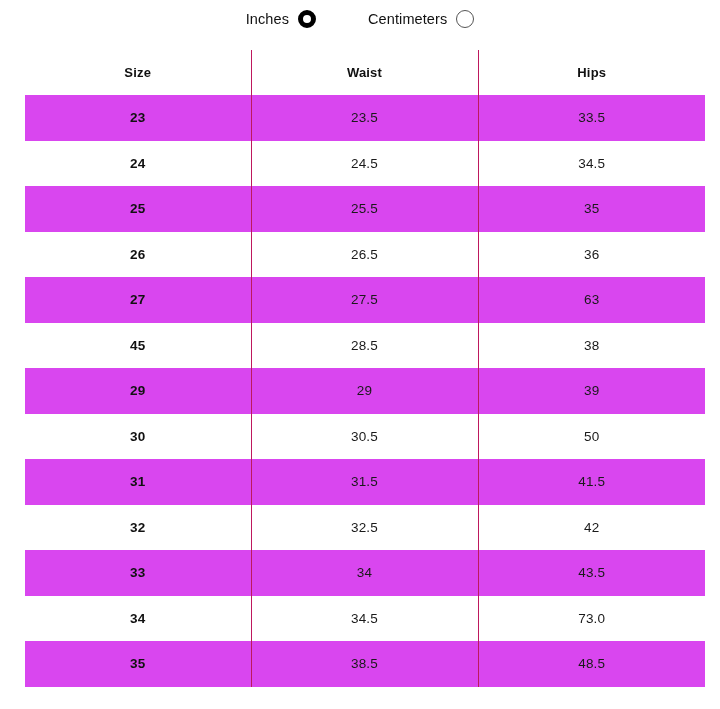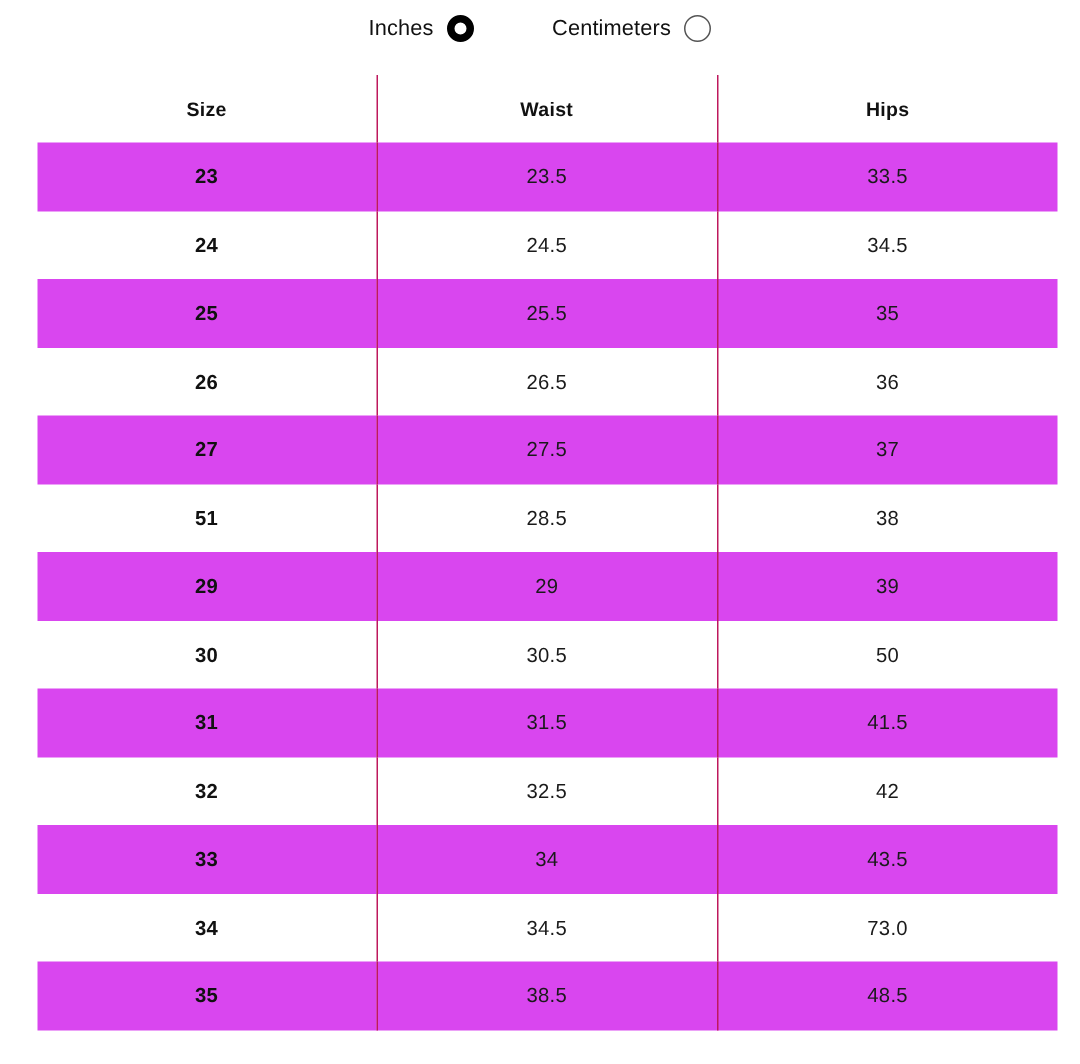--- a/index.html
+++ b/index.html
@@ -156,24 +156,24 @@
           <td class="div-left">35</td>
         </tr>
         <tr>
           <td class="col-size">26</td>
           <td class="div-left">26.5</td>
           <td class="div-left">36</td>
         </tr>
         <tr class="striped">
           <td class="col-size">27</td>
           <td class="div-left">27.5</td>
-          <td class="div-left">37</td>
-        </tr>
-        <tr>
-          <td class="col-size">51</td>
+          <td class="div-left">63</td>
+        </tr>
+        <tr>
+          <td class="col-size">45</td>
           <td class="div-left">28.5</td>
           <td class="div-left">38</td>
         </tr>
         <tr class="striped">
           <td class="col-size">29</td>
           <td class="div-left">29</td>
           <td class="div-left">39</td>
         </tr>
         <tr>
           <td class="col-size">30</td>

